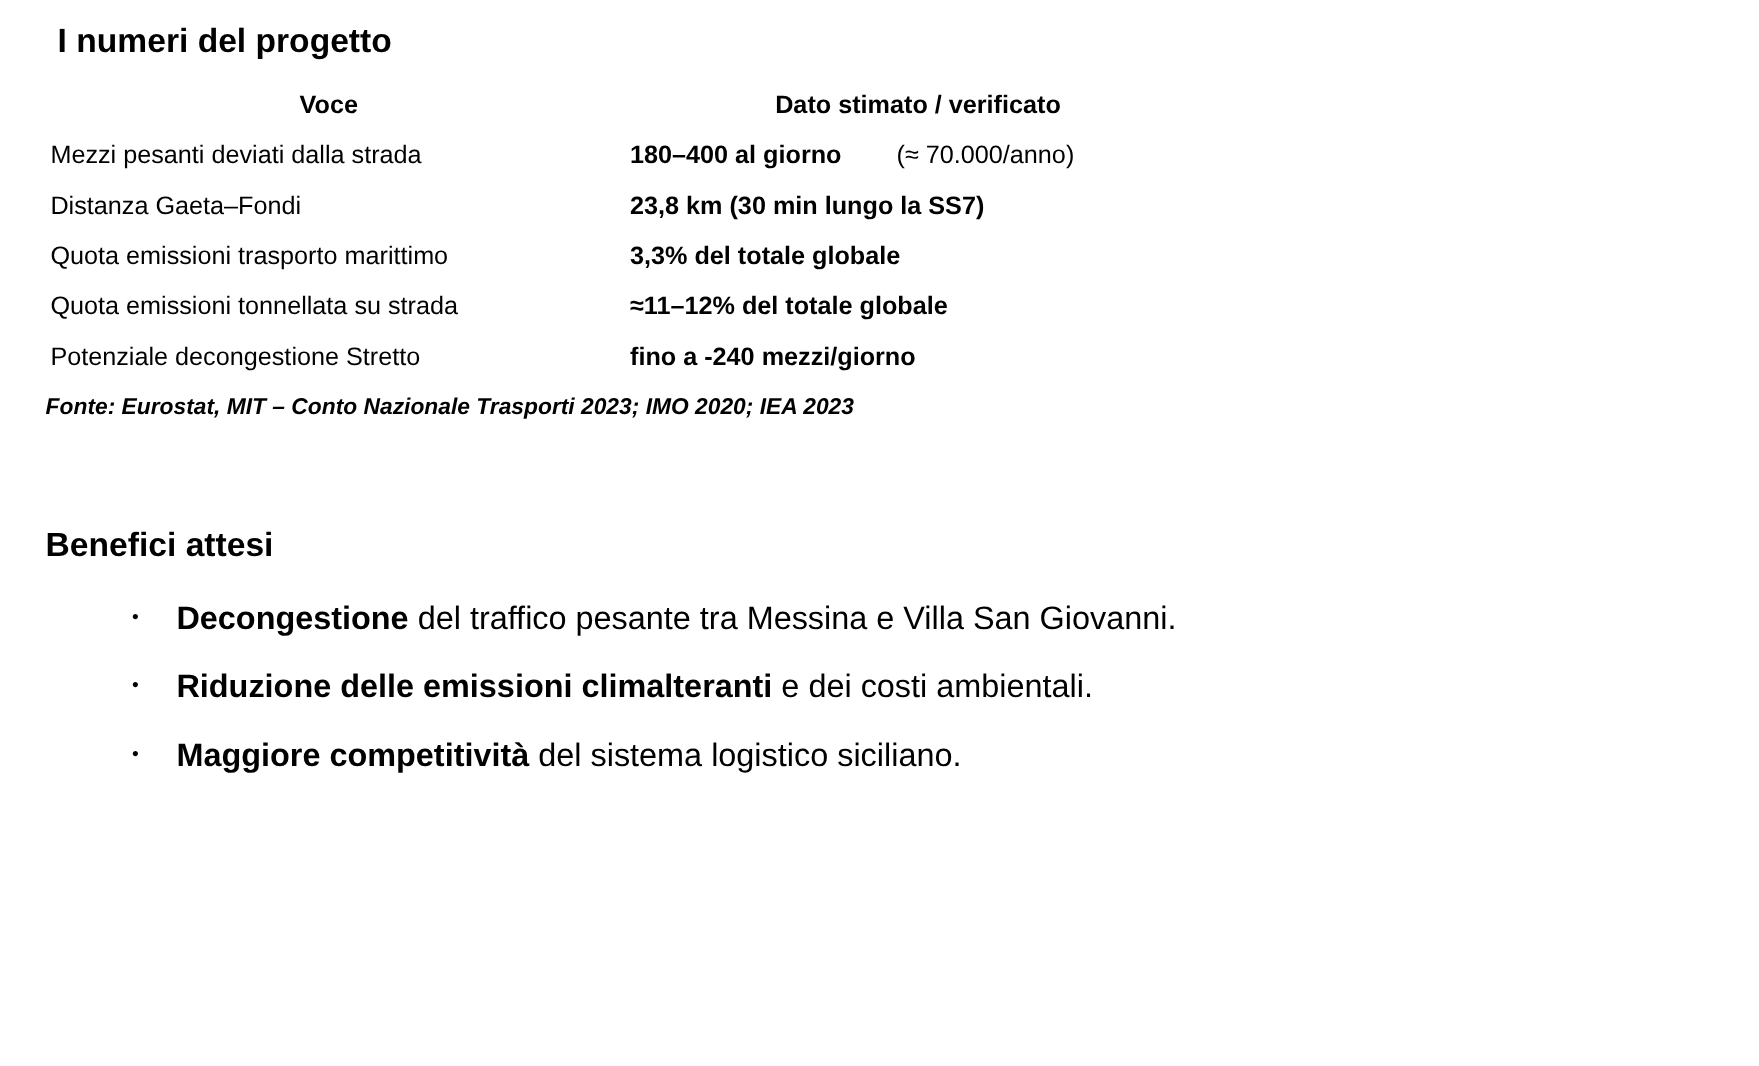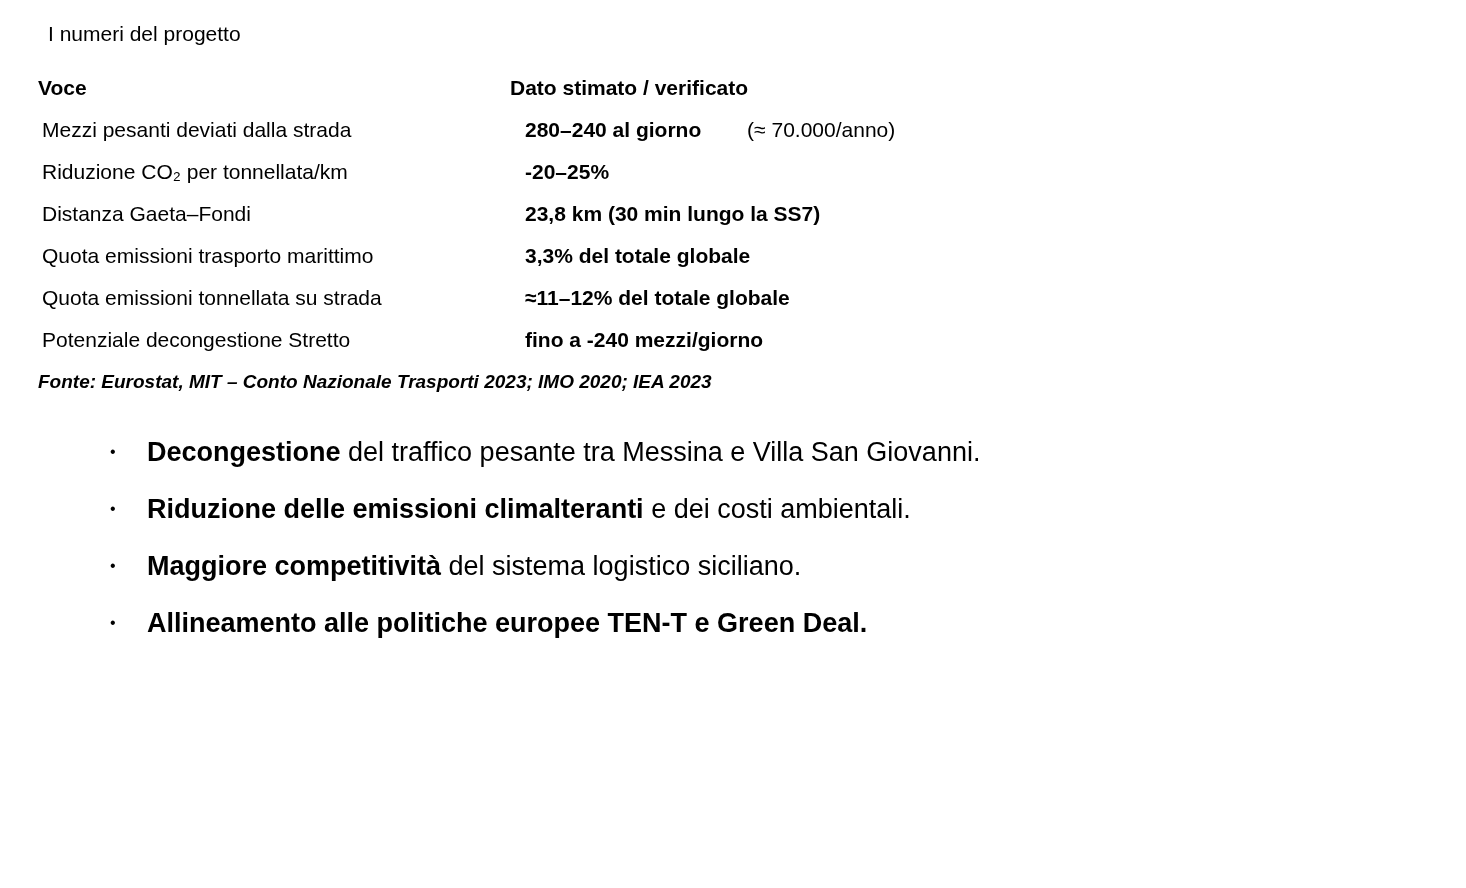--- a/index.html
+++ b/index.html
@@ -10,42 +10,42 @@
     font-family: "Liberation Sans", sans-serif;
     overflow: hidden;
   }
   .page {
     position: relative;
     width: 1466px;
     height: 888px;
     padding: 22px 110px 0 38px;
   }
   .section-heading {
-    font-size: 21px;
-    font-weight: 400;
+    font-size: 28px;
+    font-weight: 700;
     line-height: 24px;
   }
   .heading-numeri { margin-left: 10px; }
   .heading-benefici { margin-top: 81px; }
 
   .ptable { margin-top: 21px; }
   .trow { display: flex; font-size: 21px; line-height: 42px; }
   .cell-voce {
     width: 472px;
     padding-left: 4px;
     font-weight: 400;
   }
   .cell-dato {
     width: 510px;
     padding-left: 15px;
     font-weight: 700;
   }
   .trow.thead .cell-voce,
   .trow.thead .cell-dato {
-    text-align: left;
+    text-align: center;
     font-weight: 700;
     padding-left: 0;
   }
   .cell-dato .value-normal { font-weight: 400; margin-left: 40px; }
 
   .source-note {
     font-size: 19px;
     line-height: 42px;
     font-weight: 700;
     font-style: italic;
@@ -82,27 +82,23 @@
 
   <div class="ptable">
 
     <div class="trow thead">
       <div class="cell-voce">Voce</div>
       <div class="cell-dato">Dato stimato / verificato</div>
     </div>
 
     <div class="trow">
       <div class="cell-voce">Mezzi pesanti deviati dalla strada</div>
-      <div class="cell-dato"><b>280–240 al giorno</b><span class="value-normal"> (≈ 70.000/anno)</span></div>
+      <div class="cell-dato"><b>180–400 al giorno</b><span class="value-normal"> (≈ 70.000/anno)</span></div>
     </div>
 
-    <div class="trow">
-      <div class="cell-voce">Riduzione CO₂ per tonnellata/km</div>
-      <div class="cell-dato"><b>-20–25%</b><span class="value-normal"></span></div>
-    </div>
 
     <div class="trow">
       <div class="cell-voce">Distanza Gaeta–Fondi</div>
       <div class="cell-dato"><b>23,8 km (30 min lungo la SS7)</b><span class="value-normal"></span></div>
     </div>
 
     <div class="trow">
       <div class="cell-voce">Quota emissioni trasporto marittimo</div>
       <div class="cell-dato"><b>3,3% del totale globale</b><span class="value-normal"></span></div>
     </div>
@@ -114,21 +110,21 @@
 
     <div class="trow">
       <div class="cell-voce">Potenziale decongestione Stretto</div>
       <div class="cell-dato"><b>fino a -240 mezzi/giorno</b><span class="value-normal"></span></div>
     </div>
 
   </div>
 
   <p class="source-note">Fonte: Eurostat, MIT – Conto Nazionale Trasporti 2023; IMO 2020; IEA 2023</p>
 
+  <h2 class="section-heading heading-benefici">Benefici attesi</h2>
 
   <ul class="benefits">
     <li><b>Decongestione</b><span> del traffico pesante tra Messina e Villa San Giovanni.</span></li>
     <li><b>Riduzione delle emissioni climalteranti</b><span> e dei costi ambientali.</span></li>
     <li><b>Maggiore competitività</b><span> del sistema logistico siciliano.</span></li>
-    <li><b>Allineamento alle politiche europee TEN-T e Green Deal.</b><span></span></li>
   </ul>
 
 </div>
 
 </body></html>

